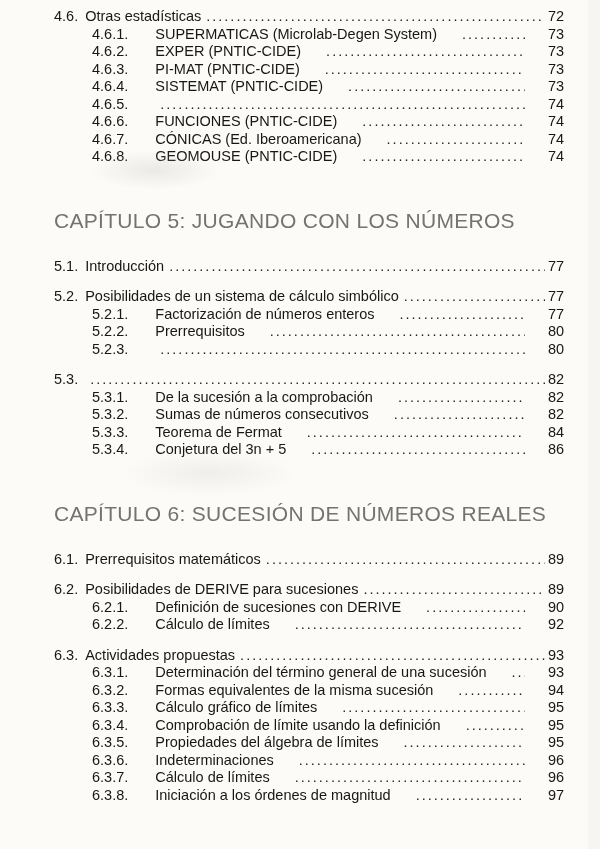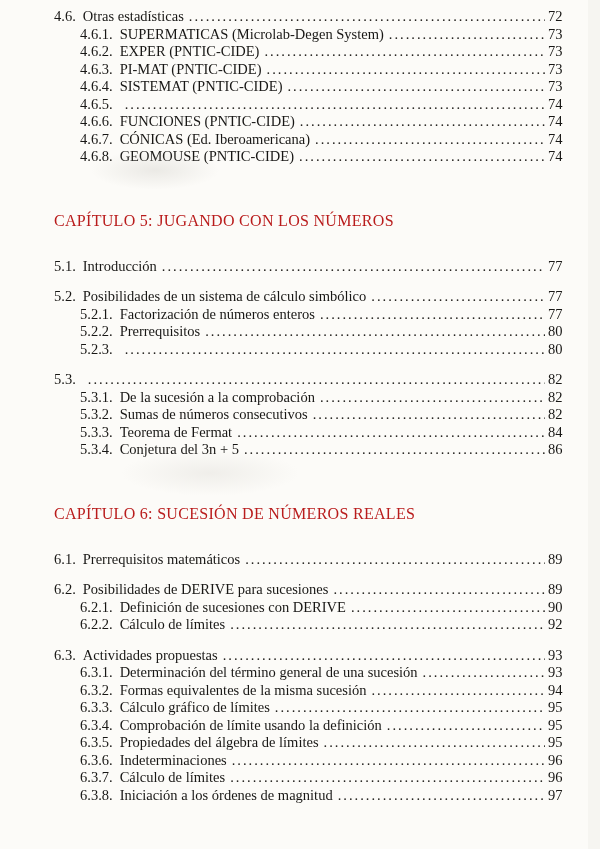--- a/index.html
+++ b/index.html
@@ -12,35 +12,36 @@
     background: #f6f5f1;
     overflow: hidden;
   }
   .page {
     position: relative;
     box-sizing: border-box;
     width: 588px;
     height: 849px;
     background: #fcfbf8;
     padding: 8px 18px 20px 54px;
-    font-family: Liberation Serif, serif;
+    font-family: Liberation Sans, sans-serif;
     font-size: 14.5px;
     color: #181715;
   }
   .toc-block {
     margin-bottom: 13px;
   }
   .toc-row {
     display: flex;
     align-items: baseline;
     line-height: 17.5px;
     white-space: nowrap;
   }
   .toc-row.level-2 {
-    margin-left: 26px;
+    margin-left: 38px;
+    gap: 20px;
   }
   .num {
     margin-right: 7px;
     white-space: pre;
   }
   .title {
     flex: 0 0 auto;
     text-align: center;
   }
   .leader {
@@ -55,24 +56,24 @@
     letter-spacing: 2px;
     color: #24221f;
   }
   .pg {
     flex: 0 0 auto;
     min-width: 22px;
     text-align: left;
   }
   .chapter-heading {
     margin: 46px 0 28px 0;
-    font-size: 16px;
+    font-size: 21px;
     letter-spacing: 0.3px;
     line-height: 18px;
-    color: #b91c1c;
+    color: #737373;
   }
   .smudge {
     position: absolute;
     border-radius: 50%;
     pointer-events: none;
   }
   .smudge-1 {
     left: 90px;
     top: 150px;
     width: 130px;

